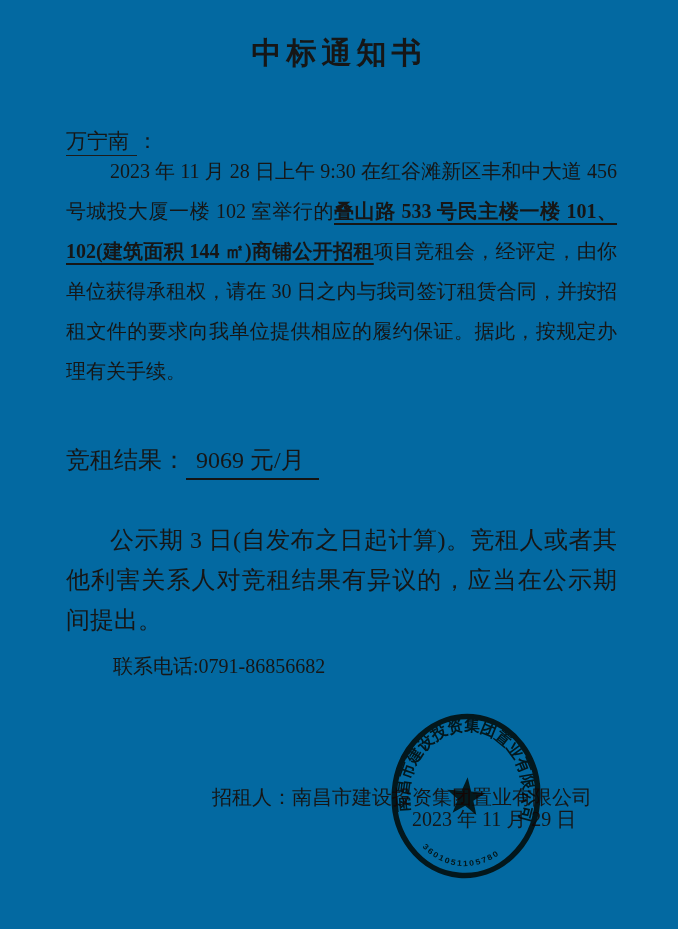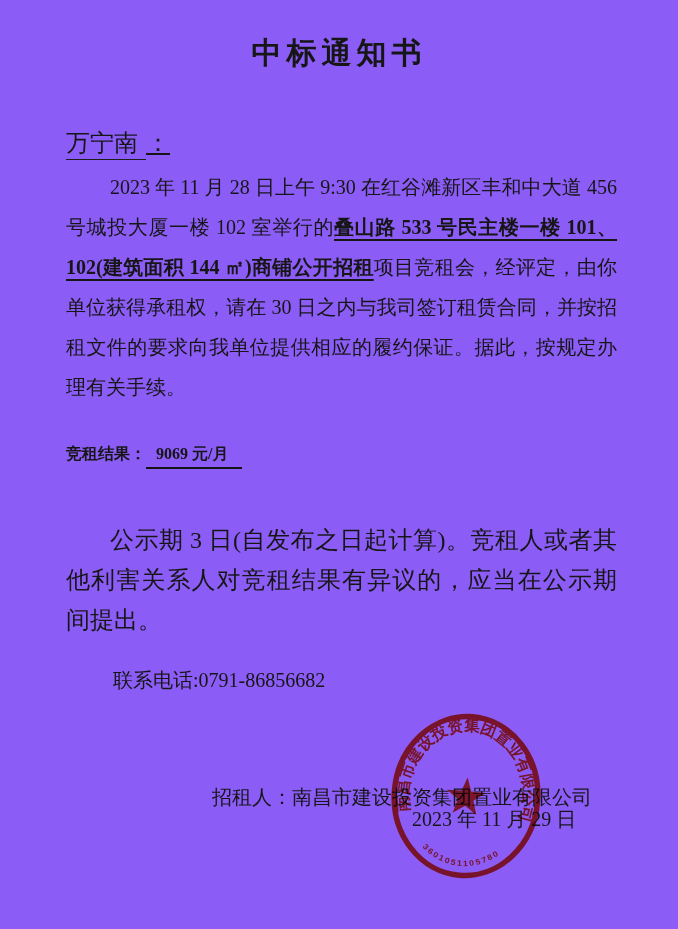--- a/index.html
+++ b/index.html
@@ -1,64 +1,63 @@
 <!DOCTYPE html>
 <html><head>
 <meta charset="utf-8">
 <style>
   html, body { margin: 0; padding: 0; background: #e9e9e9; }
   .page {
     position: relative;
     width: 678px;
     height: 929px;
     margin: 0 auto;
-    background: #8b5cf6;
+    background: #0369a1;
     overflow: hidden;
     font-family: "Liberation Serif", "DejaVu Serif", serif;
     color: #161616;
   }
   .doc-title {
     position: absolute;
     left: 0; right: 0; top: 33px;
     text-align: center;
     font-size: 30px;
     font-weight: 600;
     letter-spacing: 5px;
   }
   .recipient-line {
     position: absolute;
     left: 66px; top: 127px;
-    font-size: 24px;
-    text-decoration: underline;
+    font-size: 21px;
   }
   .recipient-name {
     display: inline-block;
     padding-right: 8px;
     border-bottom: 1.5px solid #1c1c1c;
   }
   .para-main {
     position: absolute;
-    left: 66px; top: 167px; width: 551px;
+    left: 66px; top: 151px; width: 551px;
     font-size: 20px;
     line-height: 40px;
     text-align: justify;
     text-indent: 44px;
     font-family: Liberation Serif, serif;
   }
   .hl {
     font-weight: 700;
     text-decoration: underline;
     text-underline-offset: 5px;
     text-decoration-thickness: 1.5px;
   }
   .result-line {
     position: absolute;
     left: 66px; top: 444px;
-    font-size: 16px;
-    font-weight: 700;
+    font-size: 24px;
+    font-weight: 400;
   }
   .result-value {
     display: inline-block;
     padding: 0 14px 2px 10px;
     border-bottom: 2px solid #141414;
   }
   .para-notice {
     position: absolute;
     left: 66px; top: 520px; width: 551px;
     font-size: 24px;
@@ -67,21 +66,21 @@
     text-indent: 44px;
   }
   .supervisor-line {
     position: absolute;
     left: 113px; top: 601px;
     font-size: 20px;
     line-height: 40px;
   }
   .phone-line {
     position: absolute;
-    left: 113px; top: 660px;
+    left: 113px; top: 646px;
     font-size: 20px;
     line-height: 40px;
   }
   .signature-line {
     position: absolute;
     left: 212px; top: 784px;
     font-size: 20px;
   }
   .date-line {
     position: absolute;

